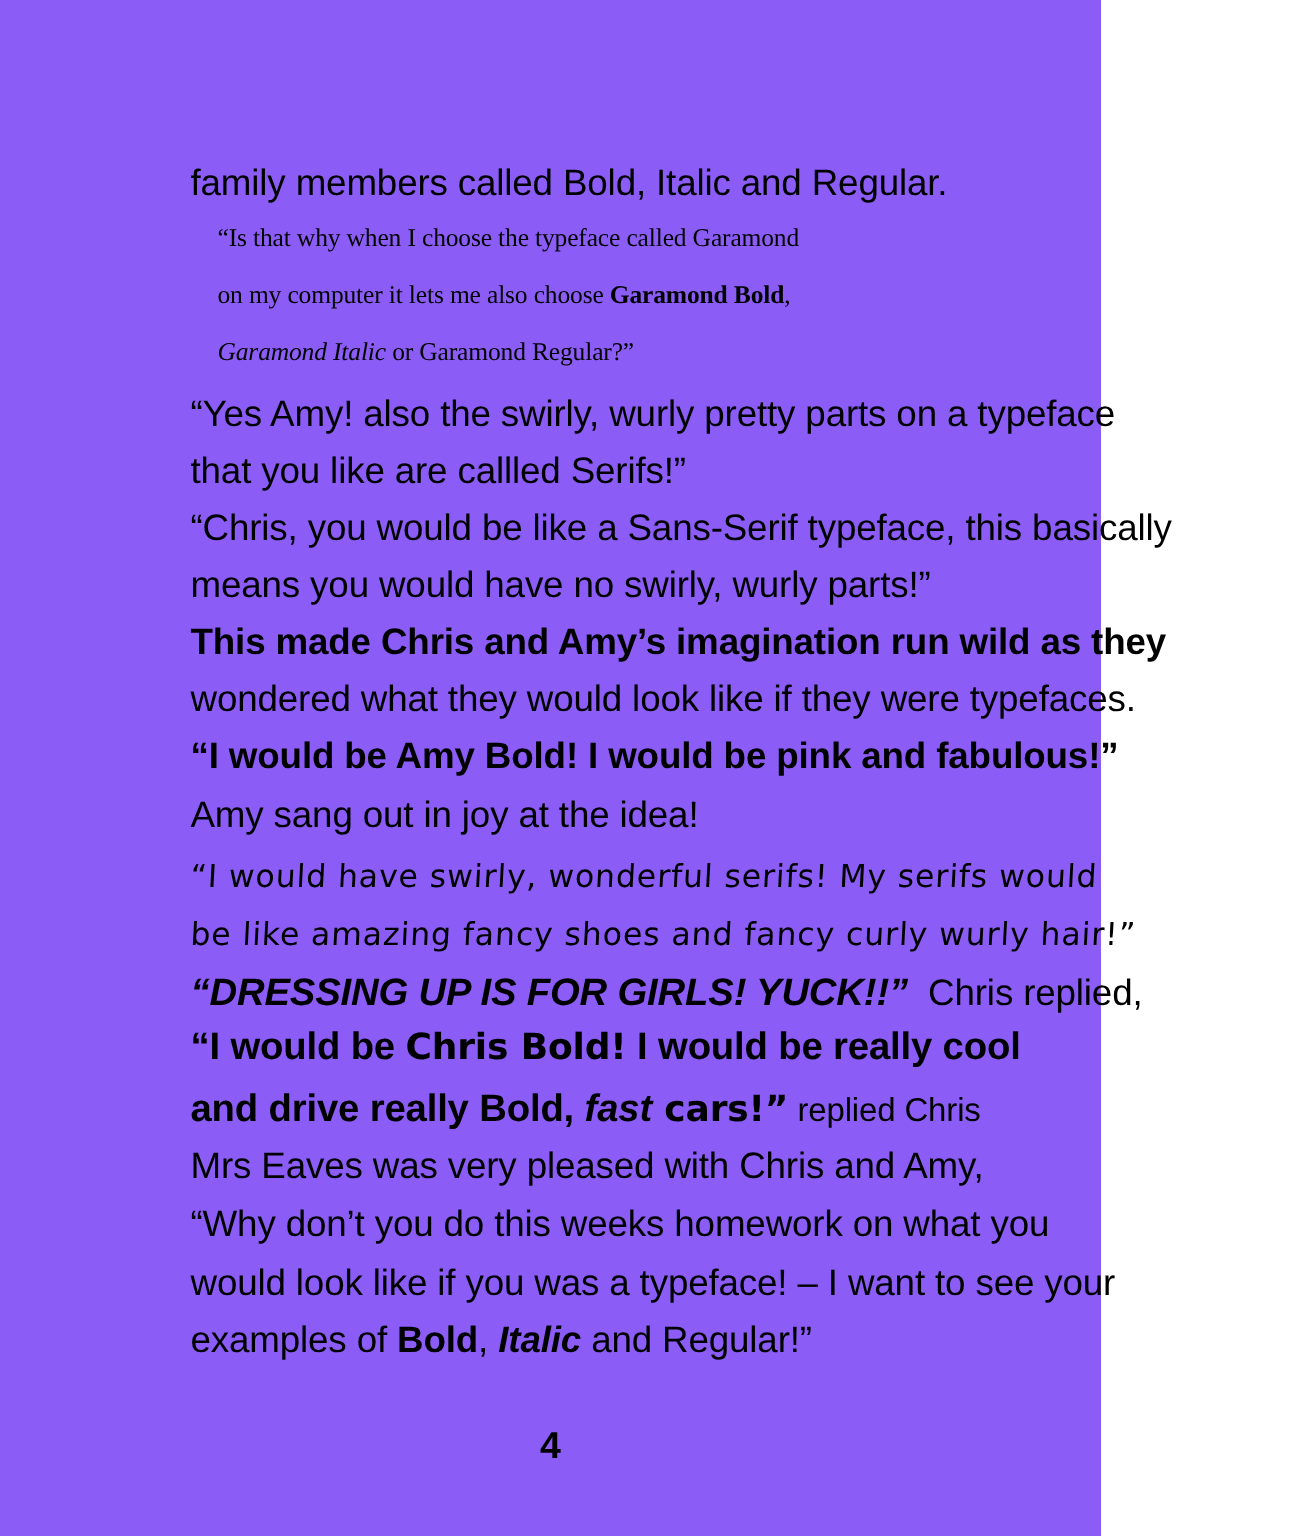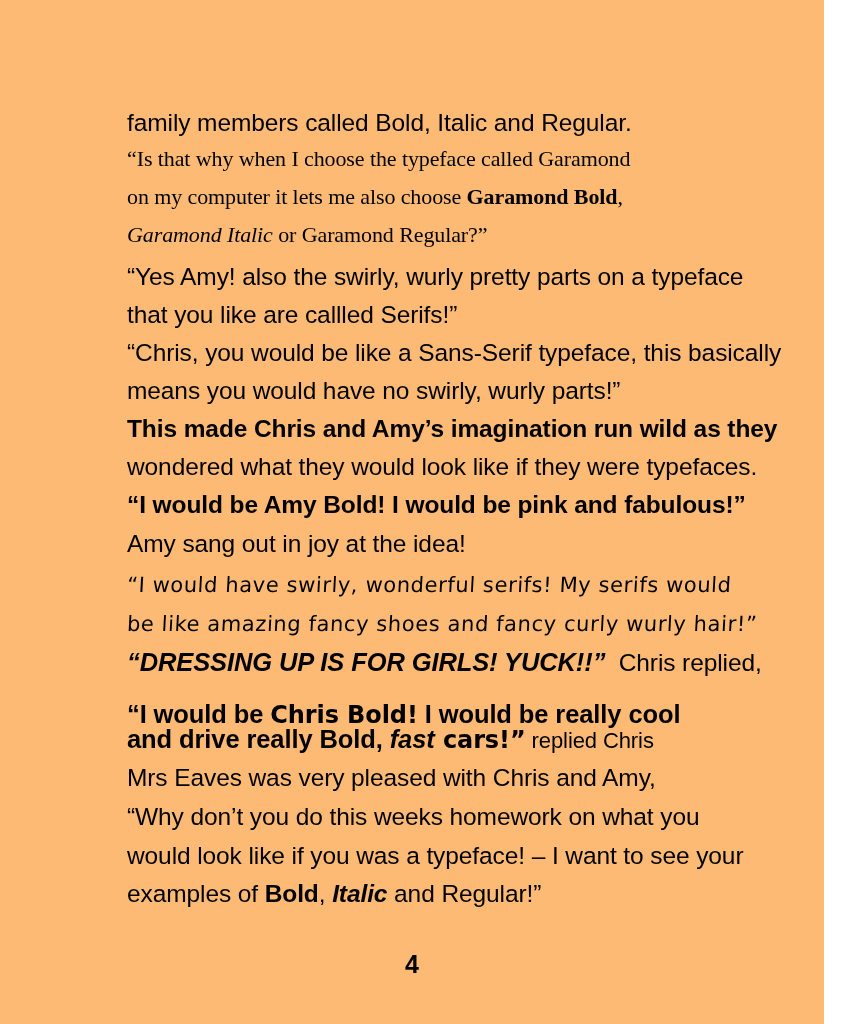--- a/index.html
+++ b/index.html
@@ -9,23 +9,23 @@
   }
   body {
     width: 865px;
     height: 1024px;
     font-family: "Liberation Sans", sans-serif;
     color: #000000;
     -webkit-font-smoothing: antialiased;
   }
   .page {
     position: relative;
-    width: 824px;
+    width: 734px;
     height: 1024px;
-    background: #fdba74;
+    background: #8b5cf6;
     box-sizing: border-box;
   }
   .text-block {
     position: absolute;
     left: 127px;
     top: 104px;
     width: 640px;
   }
   .line {
     font-size: 24.5px;
@@ -35,21 +35,22 @@
   }
   
   .sans {
     font-family: "Liberation Sans", sans-serif;
     font-weight: 400;
   }
   
   .serif {
     font-family: "Liberation Serif", "DejaVu Serif", serif;
     font-weight: 400;
-    font-size: 22px;
+    font-size: 17px;
+    margin-left: 18px;
   }
   .serif-bold {
     font-family: "Liberation Serif", "DejaVu Serif", serif;
     font-weight: 700;
   }
   .serif-italic {
     font-family: "Liberation Serif", "DejaVu Serif", serif;
     font-style: italic;
   }
   .sans-bold {
@@ -97,21 +98,21 @@
   .l6  { top: 192px; text-align: center; }
   .l7  { top: 230px; }
   .l8  { top: 268px; }
   .l9  { top: 306px; font-weight: bold; }
   .l10 { top: 344px; }
   .l11 { top: 382px; }
   .l12 { top: 421px; }
   .l13 { top: 461px; }
   .l14 { top: 500px; }
   .l15 { top: 539px; }
-  .l16 { top: 591px; }
+  .l16 { top: 575px; }
   .l17 { top: 616px; }
   .l18 { top: 655px; }
   .l19 { top: 694px; }
   .l20 { top: 733px; }
   .l21 { top: 771px; }
   .abs { position: absolute; left: 0; }
 </style>
 </head>
 <body>
 

